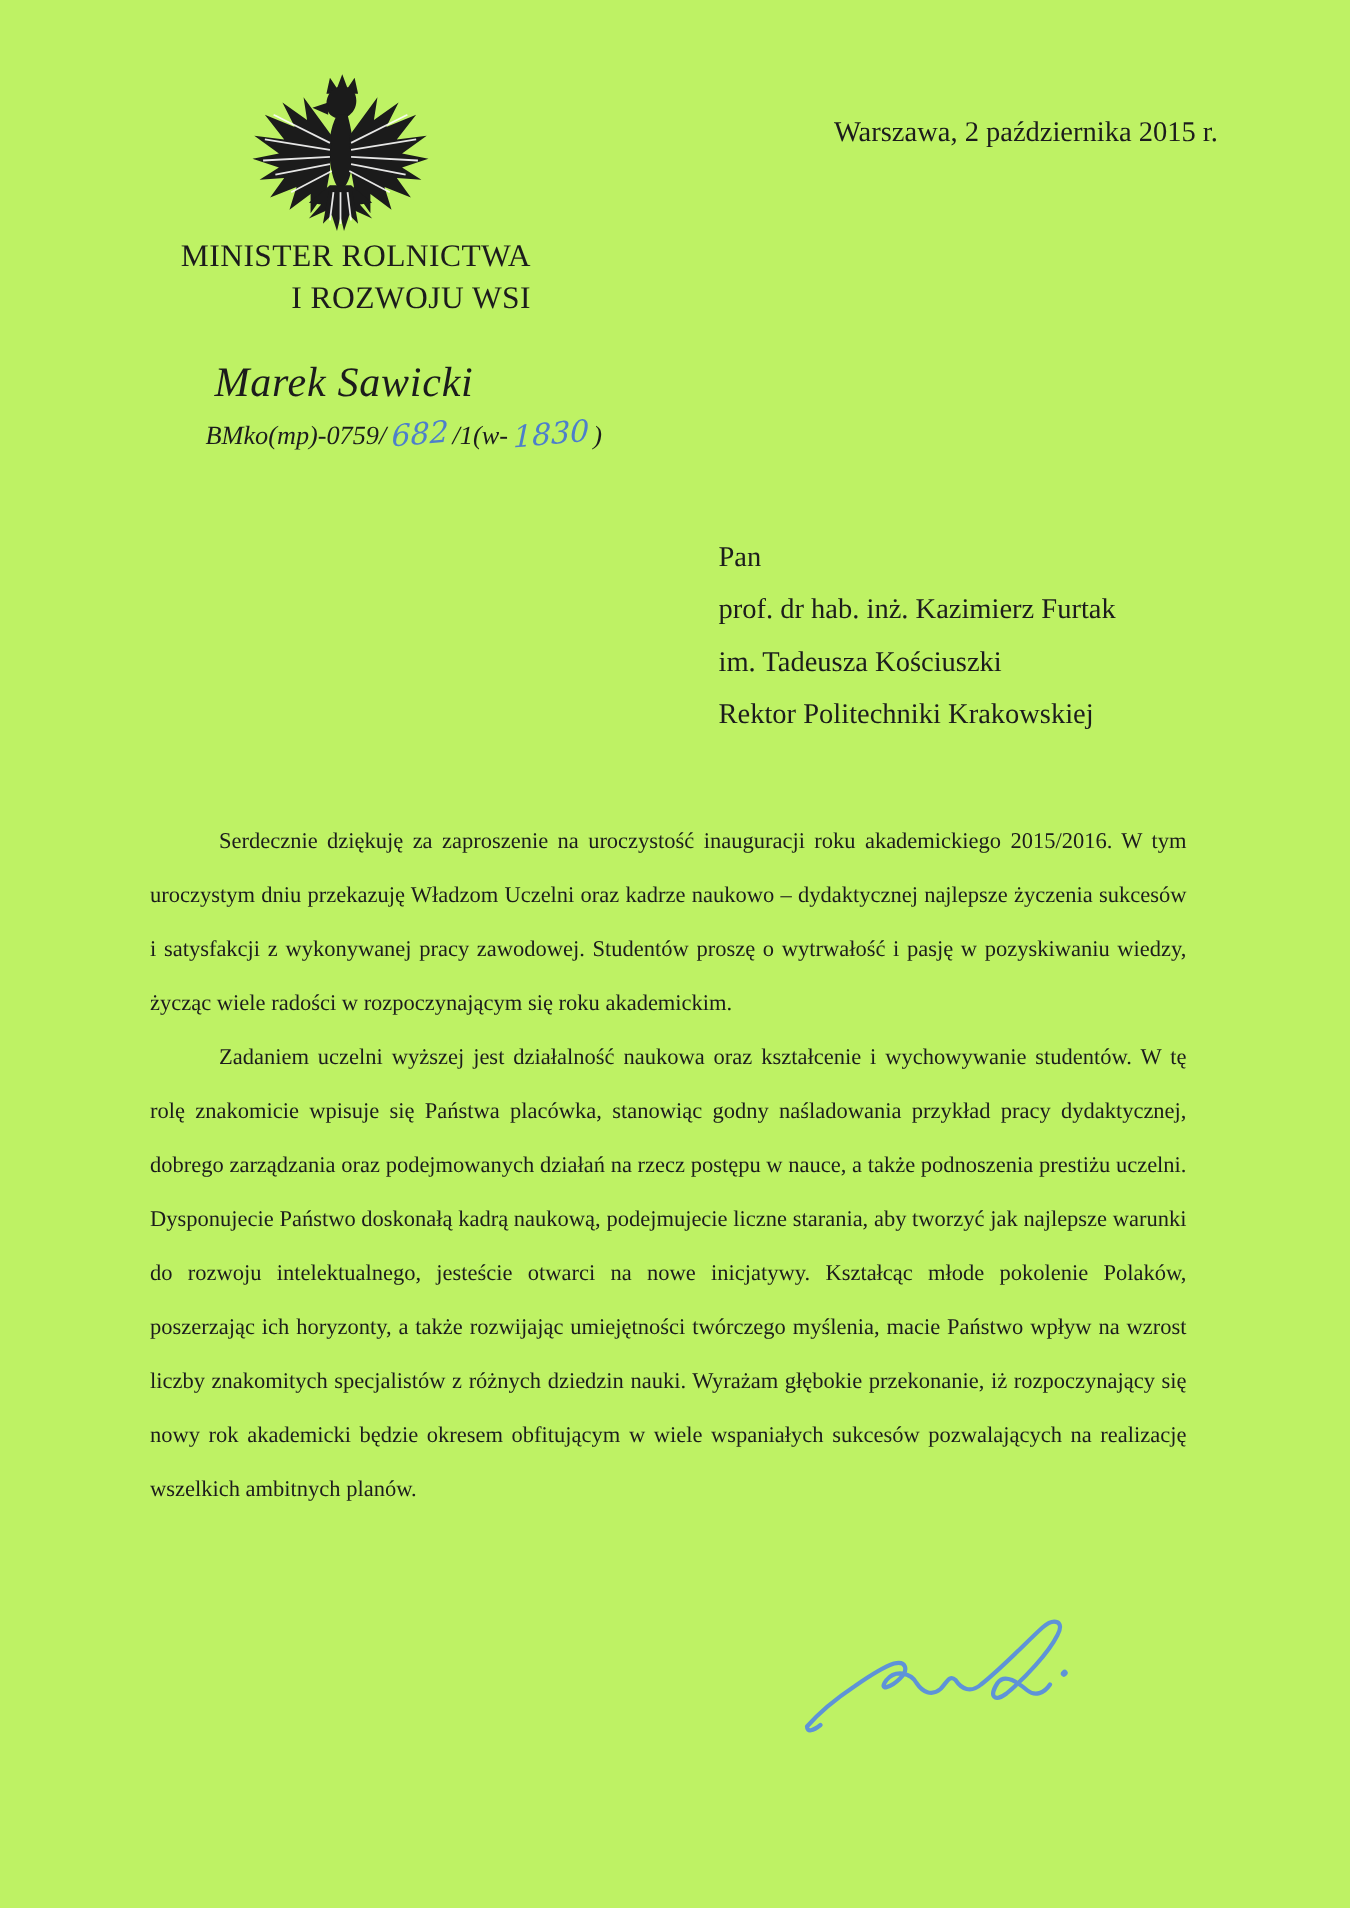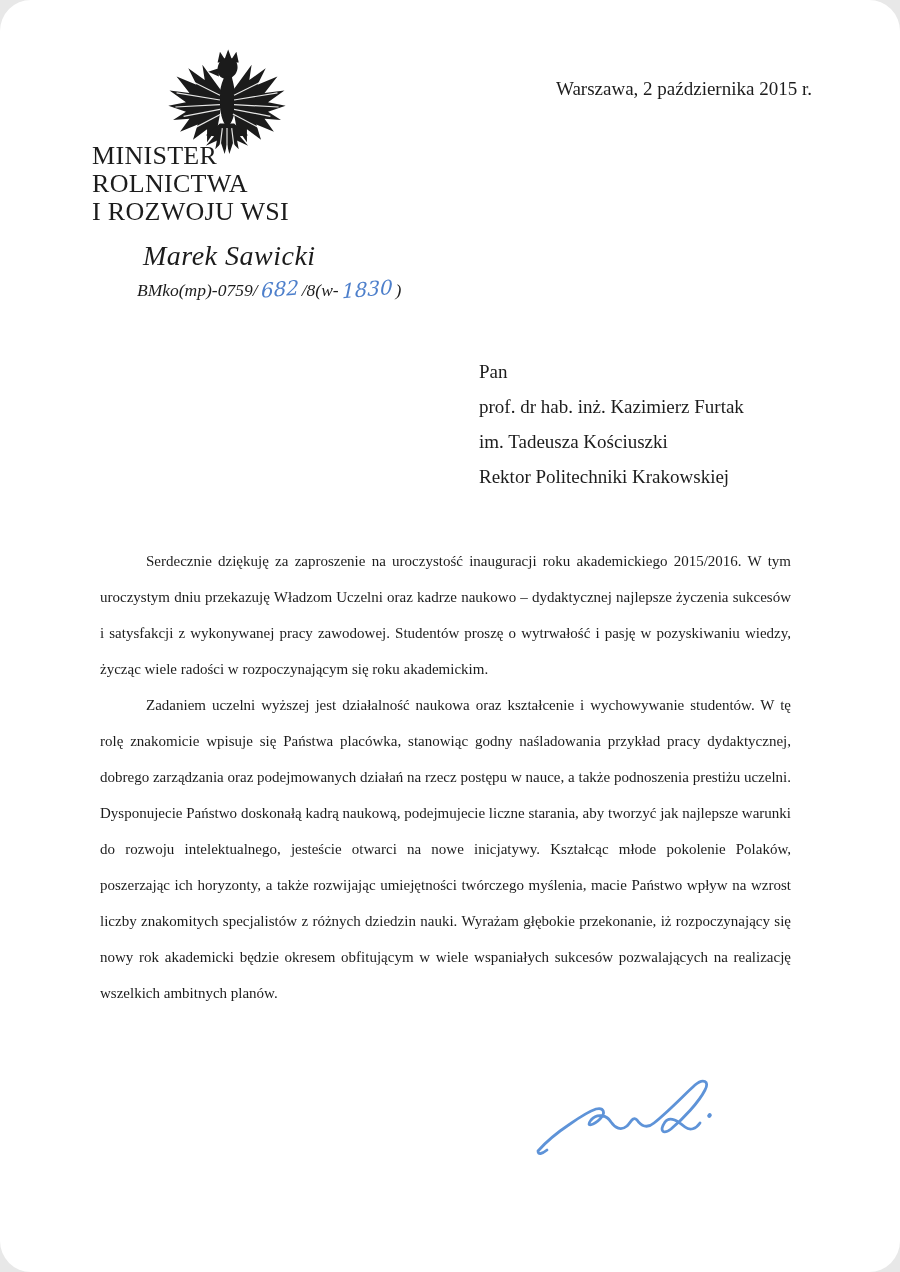--- a/index.html
+++ b/index.html
@@ -1,47 +1,46 @@
 <!DOCTYPE html>
 <html><head>
 <meta charset="utf-8">
 <style>
   html, body { margin: 0; padding: 0; background: #e8e8e8; }
   .page {
     position: relative;
     width: 900px;
     height: 1272px;
     margin: 0 auto;
-    background: #ffffff;
+    background: #bef264;
     font-family: "Liberation Serif", serif;
     color: #1c1c1c;
     overflow: hidden;
-    border-radius: 31px;
   }
   .emblem {
     position: absolute;
     left: 166px;
     top: 46px;
     width: 122px;
     height: 122px;
   }
   .place-date {
     position: absolute;
     left: 556px;
     top: 78px;
     font-size: 19px;
     white-space: nowrap;
   }
   .ministry {
     position: absolute;
     left: 92px;
-    top: 142px;
+    top: 156px;
     width: 262px;
-    text-align: left;
-    font-size: 26px;
+    text-align: right;
+    font-size: 21px;
     line-height: 28px;
     letter-spacing: 0.3px;
   }
   .minister-name {
     position: absolute;
     left: 143px;
     top: 219px;
     font-size: 28px;
     font-style: italic;
     letter-spacing: 0.5px;
@@ -160,21 +159,21 @@
   <div class="place-date">Warszawa, 2 października 2015 r.</div>
 
   <div class="ministry">
     <div>MINISTER ROLNICTWA</div>
     <div>I ROZWOJU WSI</div>
   </div>
 
   <div class="minister-name">Marek Sawicki</div>
 
   <div class="reference">
-    <span>BMko(mp)-0759/</span><span class="handwritten">682</span><span>/8(w-</span><span class="handwritten">1830</span><span>)</span>
+    <span>BMko(mp)-0759/</span><span class="handwritten">682</span><span>/1(w-</span><span class="handwritten">1830</span><span>)</span>
   </div>
 
   <div class="addressee">
     <div>Pan</div>
     <div>prof. dr hab. inż. Kazimierz Furtak</div>
     <div>im. Tadeusza Kościuszki</div>
     <div>Rektor Politechniki Krakowskiej</div>
   </div>
 
   <div class="body-text">

